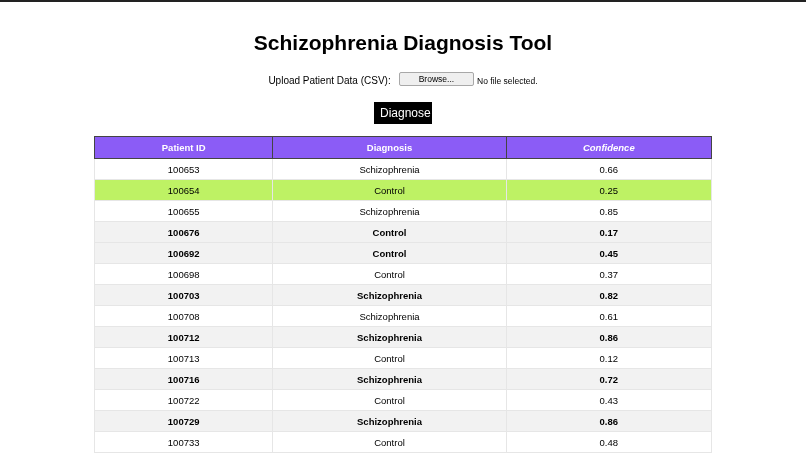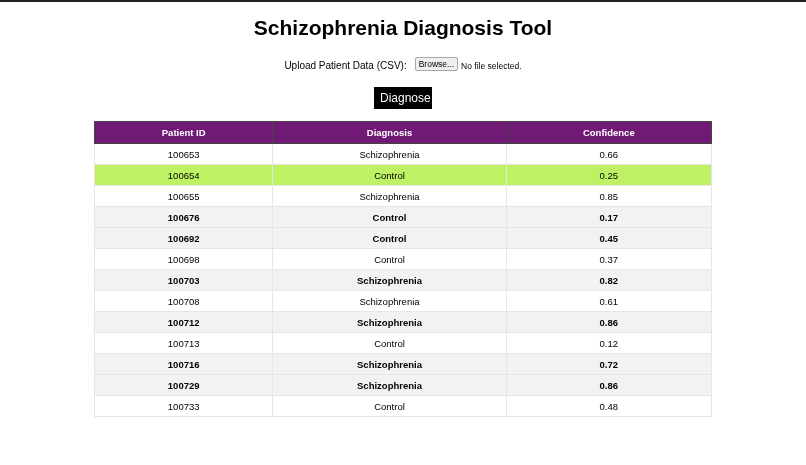--- a/index.html
+++ b/index.html
@@ -20,39 +20,39 @@
     .container {
       width: 618px;
       margin: 0 auto;
       padding-left: 0;
     }
     h1 {
       text-align: center;
       font-size: 21px;
       font-weight: bold;
       margin: 0;
-      padding-top: 14px;
+      padding-top: 29px;
       height: 30px;
       line-height: 24px;
     }
     .upload-row {
       display: flex;
       justify-content: center;
       align-items: flex-end;
       margin-top: 9px;
       font-size: 10px;
       height: 16px;
     }
     .upload-label {
       margin-right: 8px;
     }
     .browse-btn {
       font-family: "Liberation Sans", sans-serif;
       font-size: 8.5px;
-      padding: 1px 3px;
+      padding: 1px 19px;
       border: 1px solid #a8a8a8;
       border-radius: 2px;
       background: #efefef;
       color: #000;
       height: 14px;
       line-height: 10px;
       cursor: pointer;
     }
     .file-status {
       font-size: 8.5px;
@@ -73,41 +73,41 @@
       height: 22px;
       cursor: pointer;
     }
     table {
       border-collapse: collapse;
       width: 618px;
       margin: 12px auto 0 auto;
       font-size: 9.5px;
     }
     th {
-      background: #701a75;
+      background: #8b5cf6;
       color: #fff;
       font-weight: bold;
       height: 21px;
       padding: 0;
       border: 1px solid #444;
       text-align: center;
     }
     td {
       height: 20px;
       padding: 0;
       text-align: center;
       border: 1px solid #e6e6e6;
       margin-top: 24px;
     }
     tr.row-odd td { background: #ffffff; }
     tr.row-even td { background: #f2f2f2; font-weight: bold; }
     tr.row-hover td { background: #bef264; }
     .col-id { width: 178px; }
     .col-diag { width: 233px; }
-    .col-conf { width: 205px; }
+    .col-conf { width: 205px; font-style: italic; }
   </style>
 </head>
 <body>
 
 <div class="top-bar"></div>
 
 <div class="container">
   <h1>Schizophrenia Diagnosis Tool</h1>
 
   <div class="upload-row">
@@ -178,20 +178,25 @@
     <tr class="row-odd">
       <td>100713</td>
       <td>Control</td>
       <td>0.12</td>
     </tr>
     <tr class="row-even">
       <td>100716</td>
       <td>Schizophrenia</td>
       <td>0.72</td>
     </tr>
+    <tr class="row-odd">
+      <td>100722</td>
+      <td>Control</td>
+      <td>0.43</td>
+    </tr>
     <tr class="row-even">
       <td>100729</td>
       <td>Schizophrenia</td>
       <td>0.86</td>
     </tr>
     <tr class="row-odd">
       <td>100733</td>
       <td>Control</td>
       <td>0.48</td>
     </tr>

